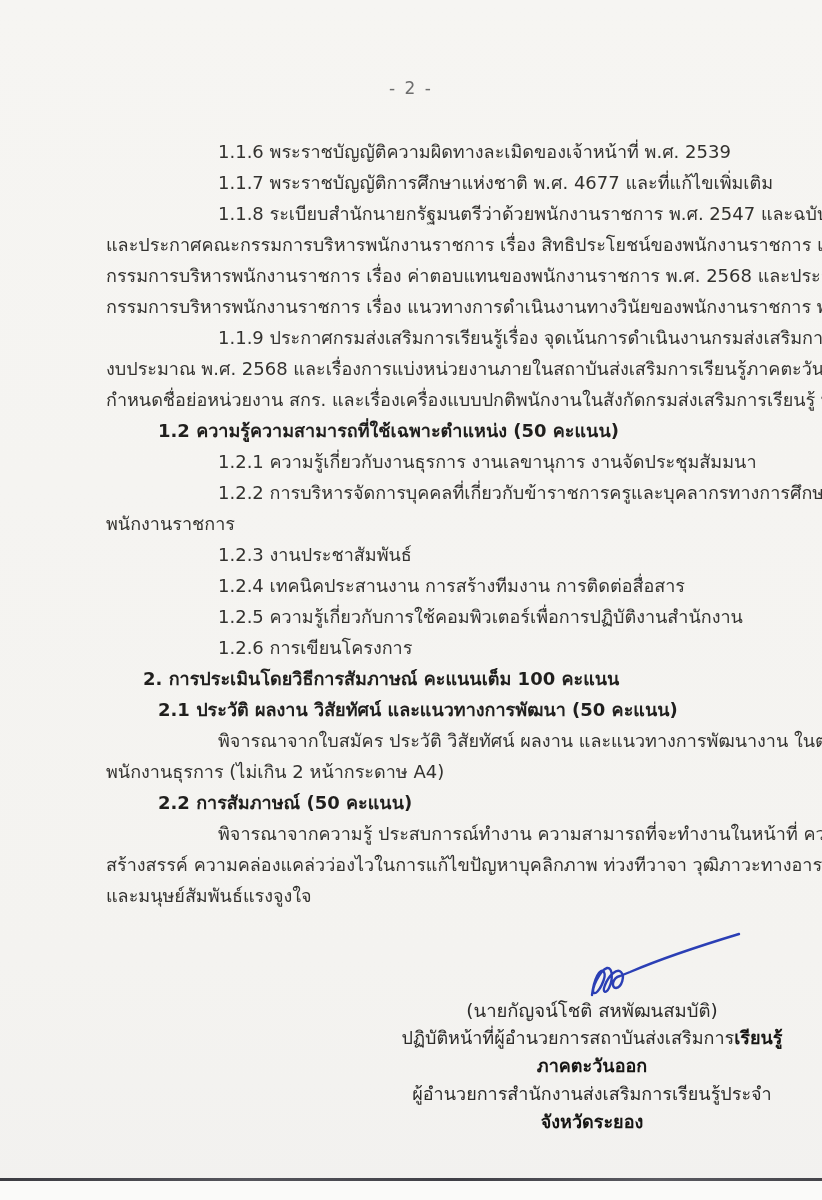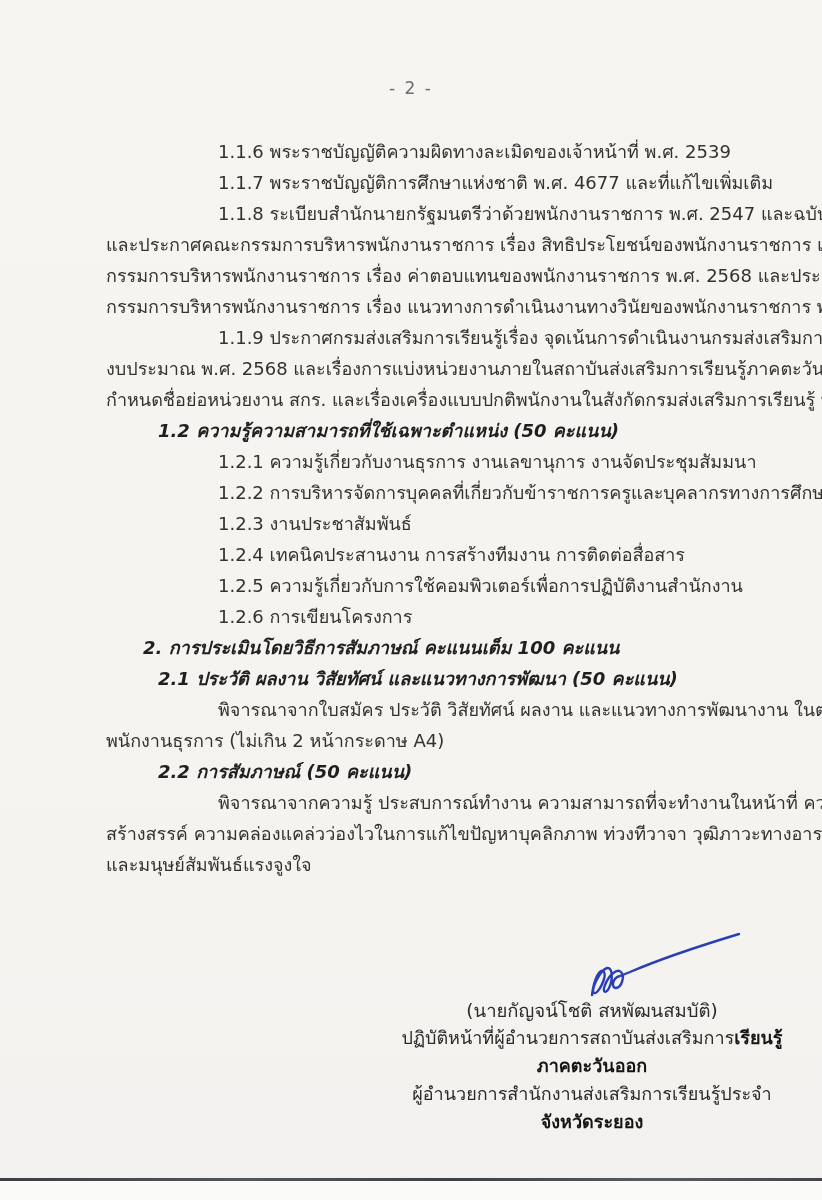--- a/index.html
+++ b/index.html
@@ -16,21 +16,21 @@
   .page-number{
     position:absolute;top:78px;left:0;width:822px;
     text-align:center;
     font-size:17px;color:#6d6d6d;letter-spacing:2px;
   }
   .doc-body{
     position:absolute;top:136px;left:92px;width:676px;
     font-size:18px;line-height:31px;margin-left:14px;
   }
   .line{white-space:pre;overflow:visible;color:#33322f;}
-  .line.bold{font-weight:bold;color:#201f1d;font-style:italic;}
+  .line.bold{font-weight:bold;color:#201f1d;}
   .indent-0{padding-left:0;}
   .indent-1{padding-left:112px;}
   .indent-2{padding-left:52px;}
   .indent-3{padding-left:37px;}
   .signature-block{
     position:absolute;left:396px;top:925px;width:392px;
     text-align:center;
   }
   .signature-svg{
     display:block;margin:0 auto -6px 180px;
@@ -65,20 +65,21 @@
       <div class="line indent-1">1.1.8 ระเบียบสำนักนายกรัฐมนตรีว่าด้วยพนักงานราชการ พ.ศ. 2547 และฉบับที่ 2 พ.ศ. 2560</div>
       <div class="line indent-0">และประกาศคณะกรรมการบริหารพนักงานราชการ เรื่อง สิทธิประโยชน์ของพนักงานราชการ และประกาศคณะ</div>
       <div class="line indent-0">กรรมการบริหารพนักงานราชการ เรื่อง ค่าตอบแทนของพนักงานราชการ พ.ศ. 2568 และประกาศคณะ</div>
       <div class="line indent-0">กรรมการบริหารพนักงานราชการ เรื่อง แนวทางการดำเนินงานทางวินัยของพนักงานราชการ พ.ศ. ๒๕๕๙</div>
       <div class="line indent-1">1.1.9 ประกาศกรมส่งเสริมการเรียนรู้เรื่อง จุดเน้นการดำเนินงานกรมส่งเสริมการเรียนรู้ ประจำปี</div>
       <div class="line indent-0">งบประมาณ พ.ศ. 2568 และเรื่องการแบ่งหน่วยงานภายในสถาบันส่งเสริมการเรียนรู้ภาคตะวันออก และเรื่อง</div>
       <div class="line indent-0">กำหนดชื่อย่อหน่วยงาน สกร. และเรื่องเครื่องแบบปกติพนักงานในสังกัดกรมส่งเสริมการเรียนรู้ พ.ศ. 2567</div>
       <div class="line indent-2 bold">1.2 ความรู้ความสามารถที่ใช้เฉพาะตำแหน่ง (50 คะแนน)</div>
       <div class="line indent-1">1.2.1 ความรู้เกี่ยวกับงานธุรการ งานเลขานุการ งานจัดประชุมสัมมนา</div>
       <div class="line indent-1">1.2.2 การบริหารจัดการบุคคลที่เกี่ยวกับข้าราชการครูและบุคลากรทางการศึกษา และ</div>
+      <div class="line indent-0">พนักงานราชการ</div>
       <div class="line indent-1">1.2.3 งานประชาสัมพันธ์</div>
       <div class="line indent-1">1.2.4 เทคนิคประสานงาน การสร้างทีมงาน การติดต่อสื่อสาร</div>
       <div class="line indent-1">1.2.5 ความรู้เกี่ยวกับการใช้คอมพิวเตอร์เพื่อการปฏิบัติงานสำนักงาน</div>
       <div class="line indent-1">1.2.6 การเขียนโครงการ</div>
       <div class="line indent-3 bold">2. การประเมินโดยวิธีการสัมภาษณ์ คะแนนเต็ม 100 คะแนน</div>
       <div class="line indent-2 bold">2.1 ประวัติ ผลงาน วิสัยทัศน์ และแนวทางการพัฒนา (50 คะแนน)</div>
       <div class="line indent-1">พิจารณาจากใบสมัคร ประวัติ วิสัยทัศน์ ผลงาน และแนวทางการพัฒนางาน ในตำแหน่งเจ้า</div>
       <div class="line indent-0">พนักงานธุรการ (ไม่เกิน 2 หน้ากระดาษ A4)</div>
       <div class="line indent-2 bold">2.2 การสัมภาษณ์ (50 คะแนน)</div>
       <div class="line indent-1">พิจารณาจากความรู้ ประสบการณ์ทำงาน ความสามารถที่จะทำงานในหน้าที่ ความคิดริเริ่ม</div>

